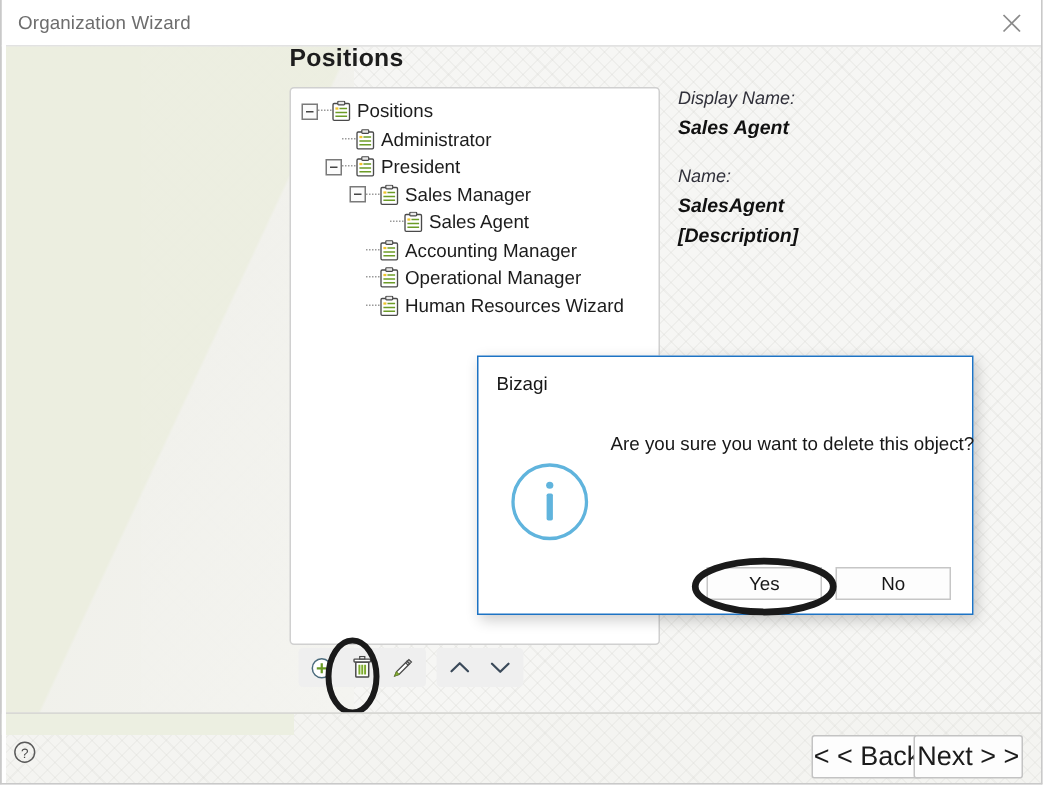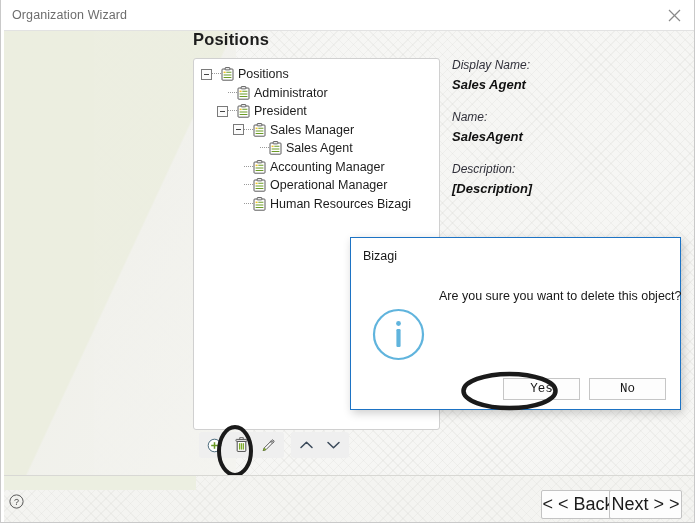--- a/index.html
+++ b/index.html
@@ -282,21 +282,20 @@
   .modal {
     position: absolute;
     left: 317px;
     top: 237px;
     width: 331px;
     height: 173px;
     background: #ffffff;
     border: 1px solid #1d73c4;
     box-sizing: border-box;
     box-shadow: 2px 3px 9px rgba(0,0,0,.20);
-    margin-left: 32px;
   }
   .modal-title {
     position: absolute;
     left: 12px;
     top: 11px;
     font-size: 12.5px;
     color: #171717;
   }
   .modal-message {
     position: absolute;
@@ -311,21 +310,21 @@
     left: 21px;
     top: 70px;
   }
   .modal-btn {
     position: absolute;
     top: 140px;
     width: 77px;
     height: 22px;
     background: #fdfdfd;
     border: 1px solid #c6c6c6;
-    font-family: Liberation Mono, monospace;
+    font-family: Liberation Sans, sans-serif;
     font-size: 12.5px;
     color: #171717;
     cursor: pointer;
     padding: 0;
   }
   #modal-yes { left: 152px; }
   #modal-no  { left: 238px; }
 
   
   .annot {
@@ -454,21 +453,21 @@
           <div class="twisty-spacer"></div>
           <div class="dotlead"></div>
           <svg class="clip-icon" viewBox="0 0 13 14">
             <rect x="1" y="2" width="11" height="11.2" rx="0.8" fill="#ffffff" stroke="#4a4a4a" stroke-width="0.9"></rect>
             <rect x="4.2" y="0.5" width="4.6" height="2.4" rx="0.5" fill="#e9e9e9" stroke="#4a4a4a" stroke-width="0.8"></rect>
             <rect x="2.6" y="4.6" width="2" height="1.5" fill="#f0c42a"></rect>
             <line x1="5.3" y1="5.3" x2="10.4" y2="5.3" stroke="#6c9c26" stroke-width="1.1"></line>
             <line x1="2.6" y1="8" x2="10.4" y2="8" stroke="#6c9c26" stroke-width="1.1"></line>
             <line x1="2.6" y1="10.5" x2="10.4" y2="10.5" stroke="#6c9c26" stroke-width="1.1"></line>
           </svg>
-          <span class="tree-label">Human Resources Bizagi</span>
+          <span class="tree-label">Human Resources Wizard</span>
         </div>
       </div>
   </div>
 
   <div class="tree-toolbar">
     <div class="tb-group">
 
       <div class="tb-btn">
         <svg width="15" height="15" viewBox="0 0 15 15">
           <circle cx="7.5" cy="7.5" r="6.3" fill="#ffffff" stroke="#4b6b7d" stroke-width="1"></circle>
@@ -512,21 +511,20 @@
     </div>
   </div>
 
   <div class="detail">
     <div class="detail-label">Display Name:</div>
     <div class="detail-value">Sales Agent</div>
 
     <div class="detail-label">Name:</div>
     <div class="detail-value">SalesAgent</div>
 
-    <div class="detail-label">Description:</div>
     <div class="detail-value">[Description]</div>
   </div>
 
   <div class="modal">
     <div class="modal-title">Bizagi</div>
     <div class="modal-message">Are you sure you want to delete this object?</div>
     <div class="modal-info-icon">
       <svg width="53" height="53" viewBox="0 0 53 53">
         <circle cx="26.5" cy="26.5" r="24.5" fill="#ffffff" stroke="#60b4dd" stroke-width="2.2"></circle>
         <circle cx="26.5" cy="15.5" r="2.4" fill="#60b4dd"></circle>

